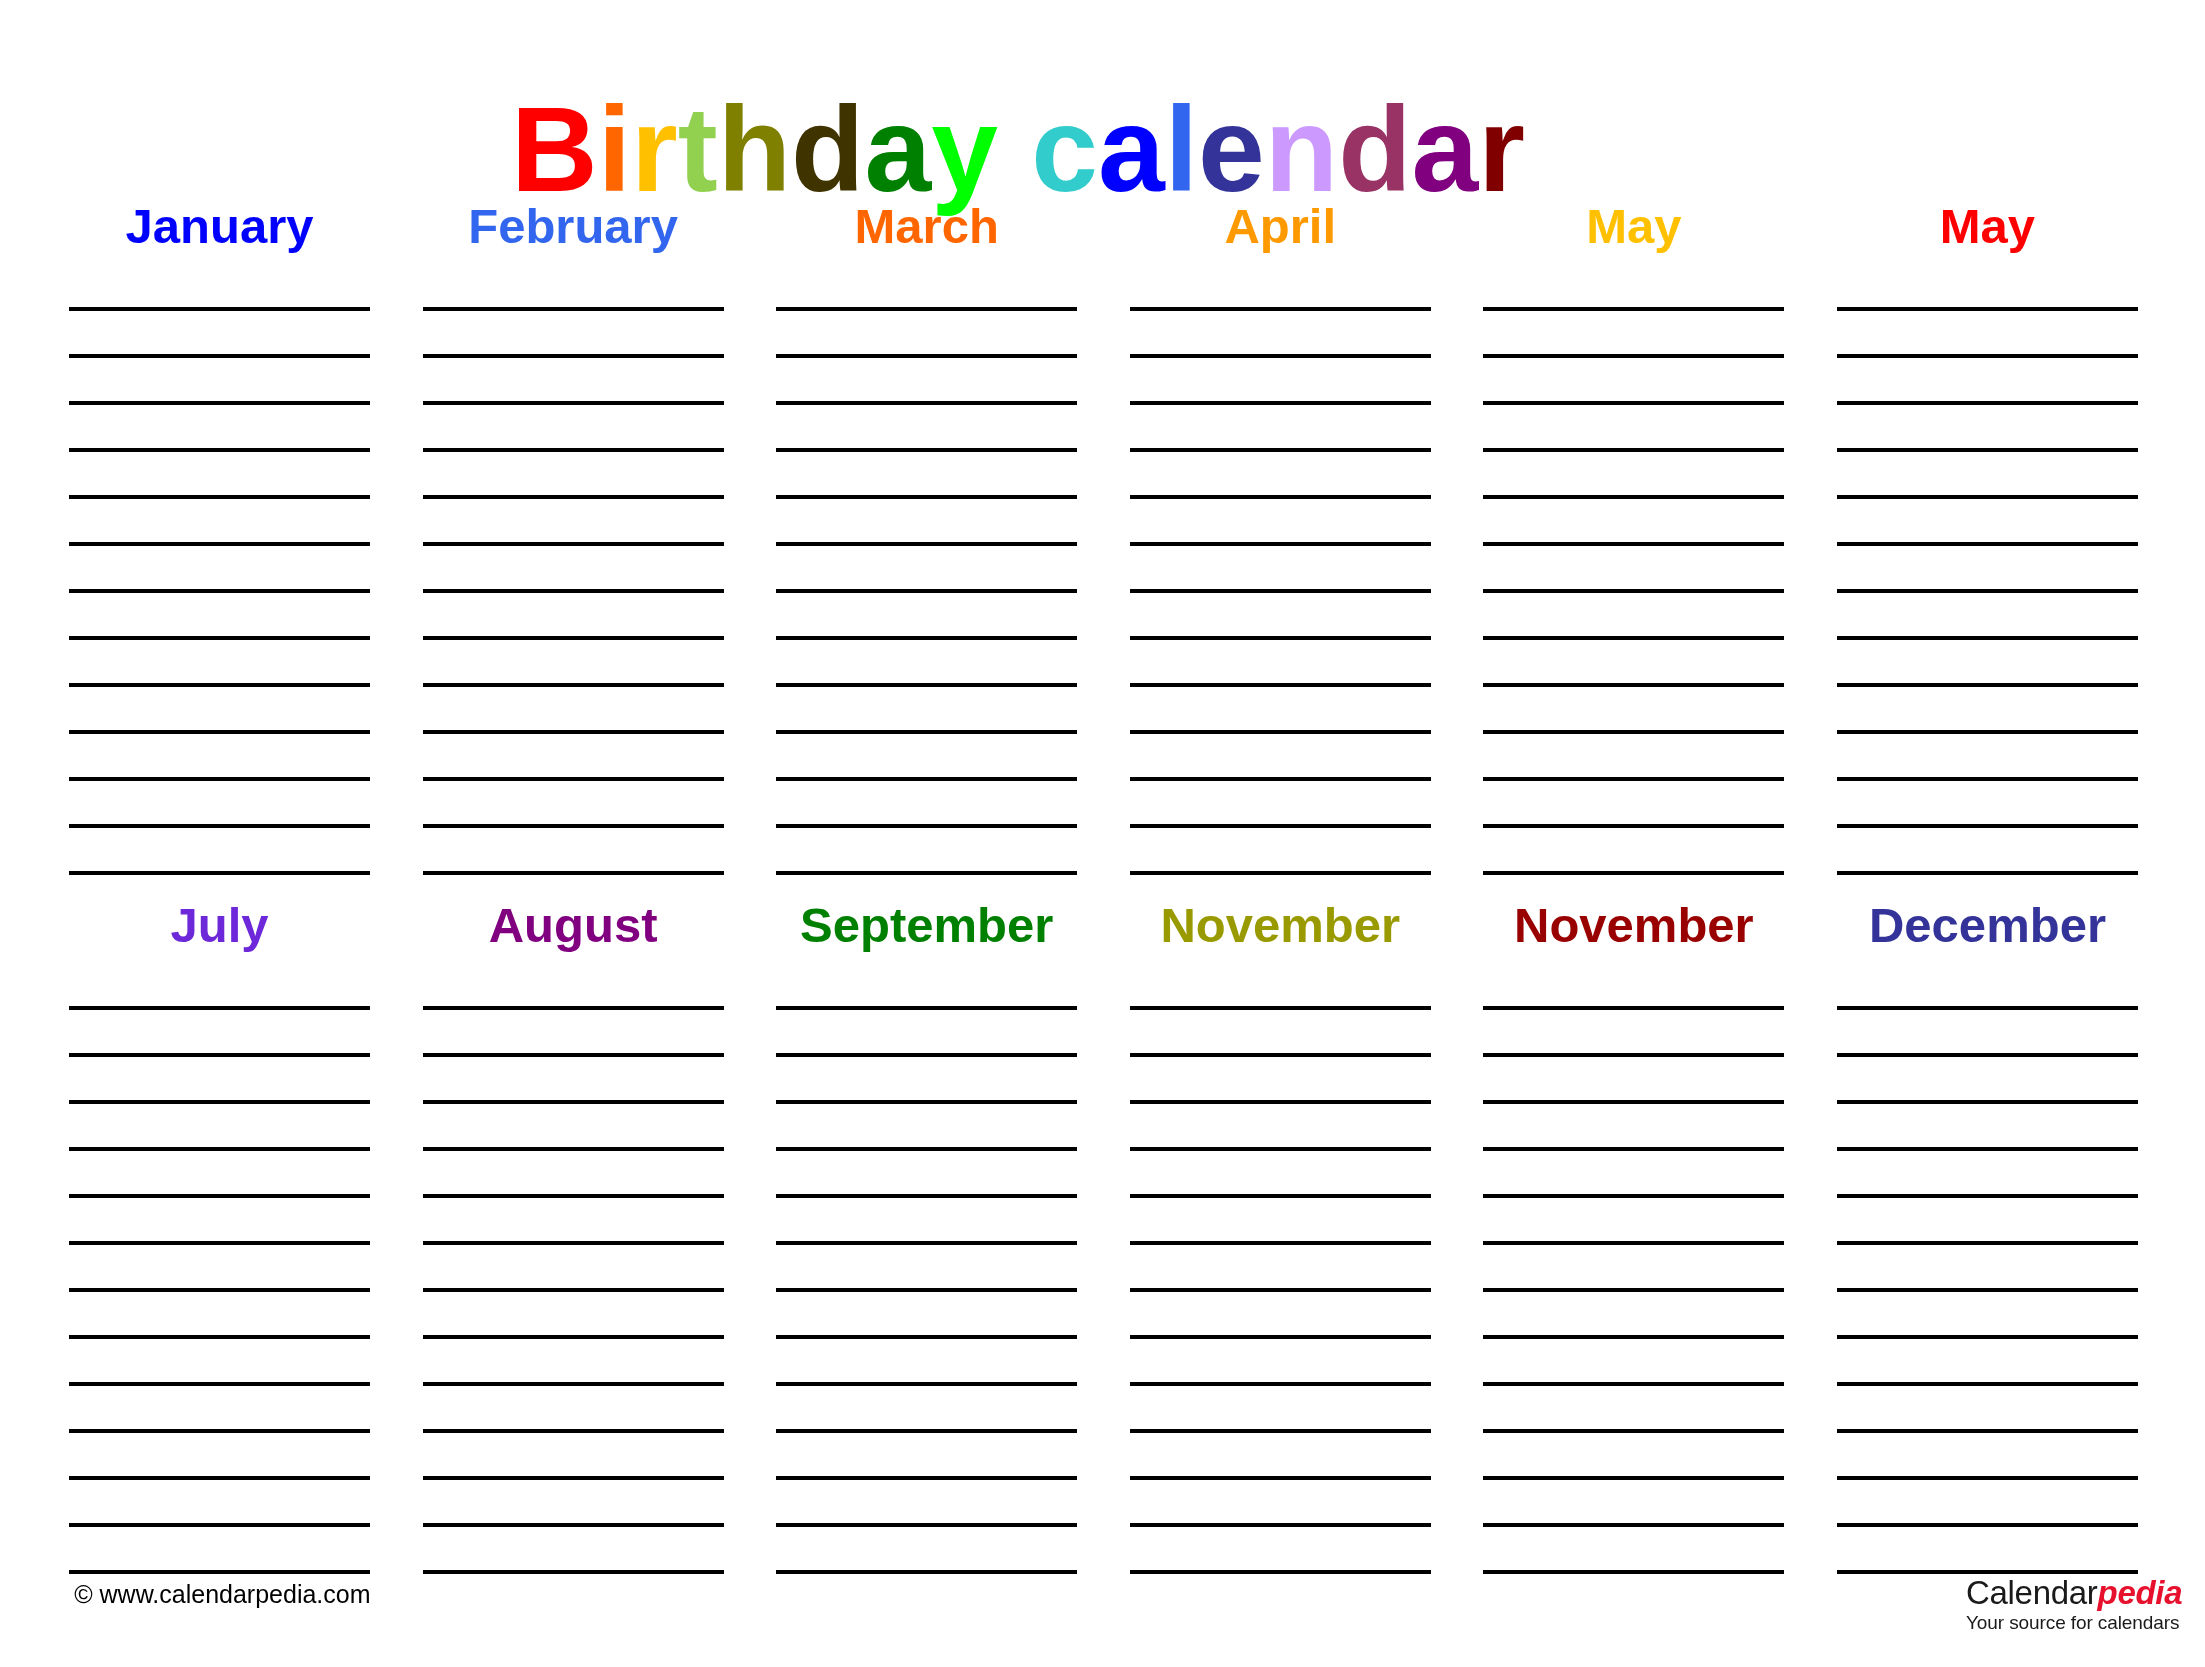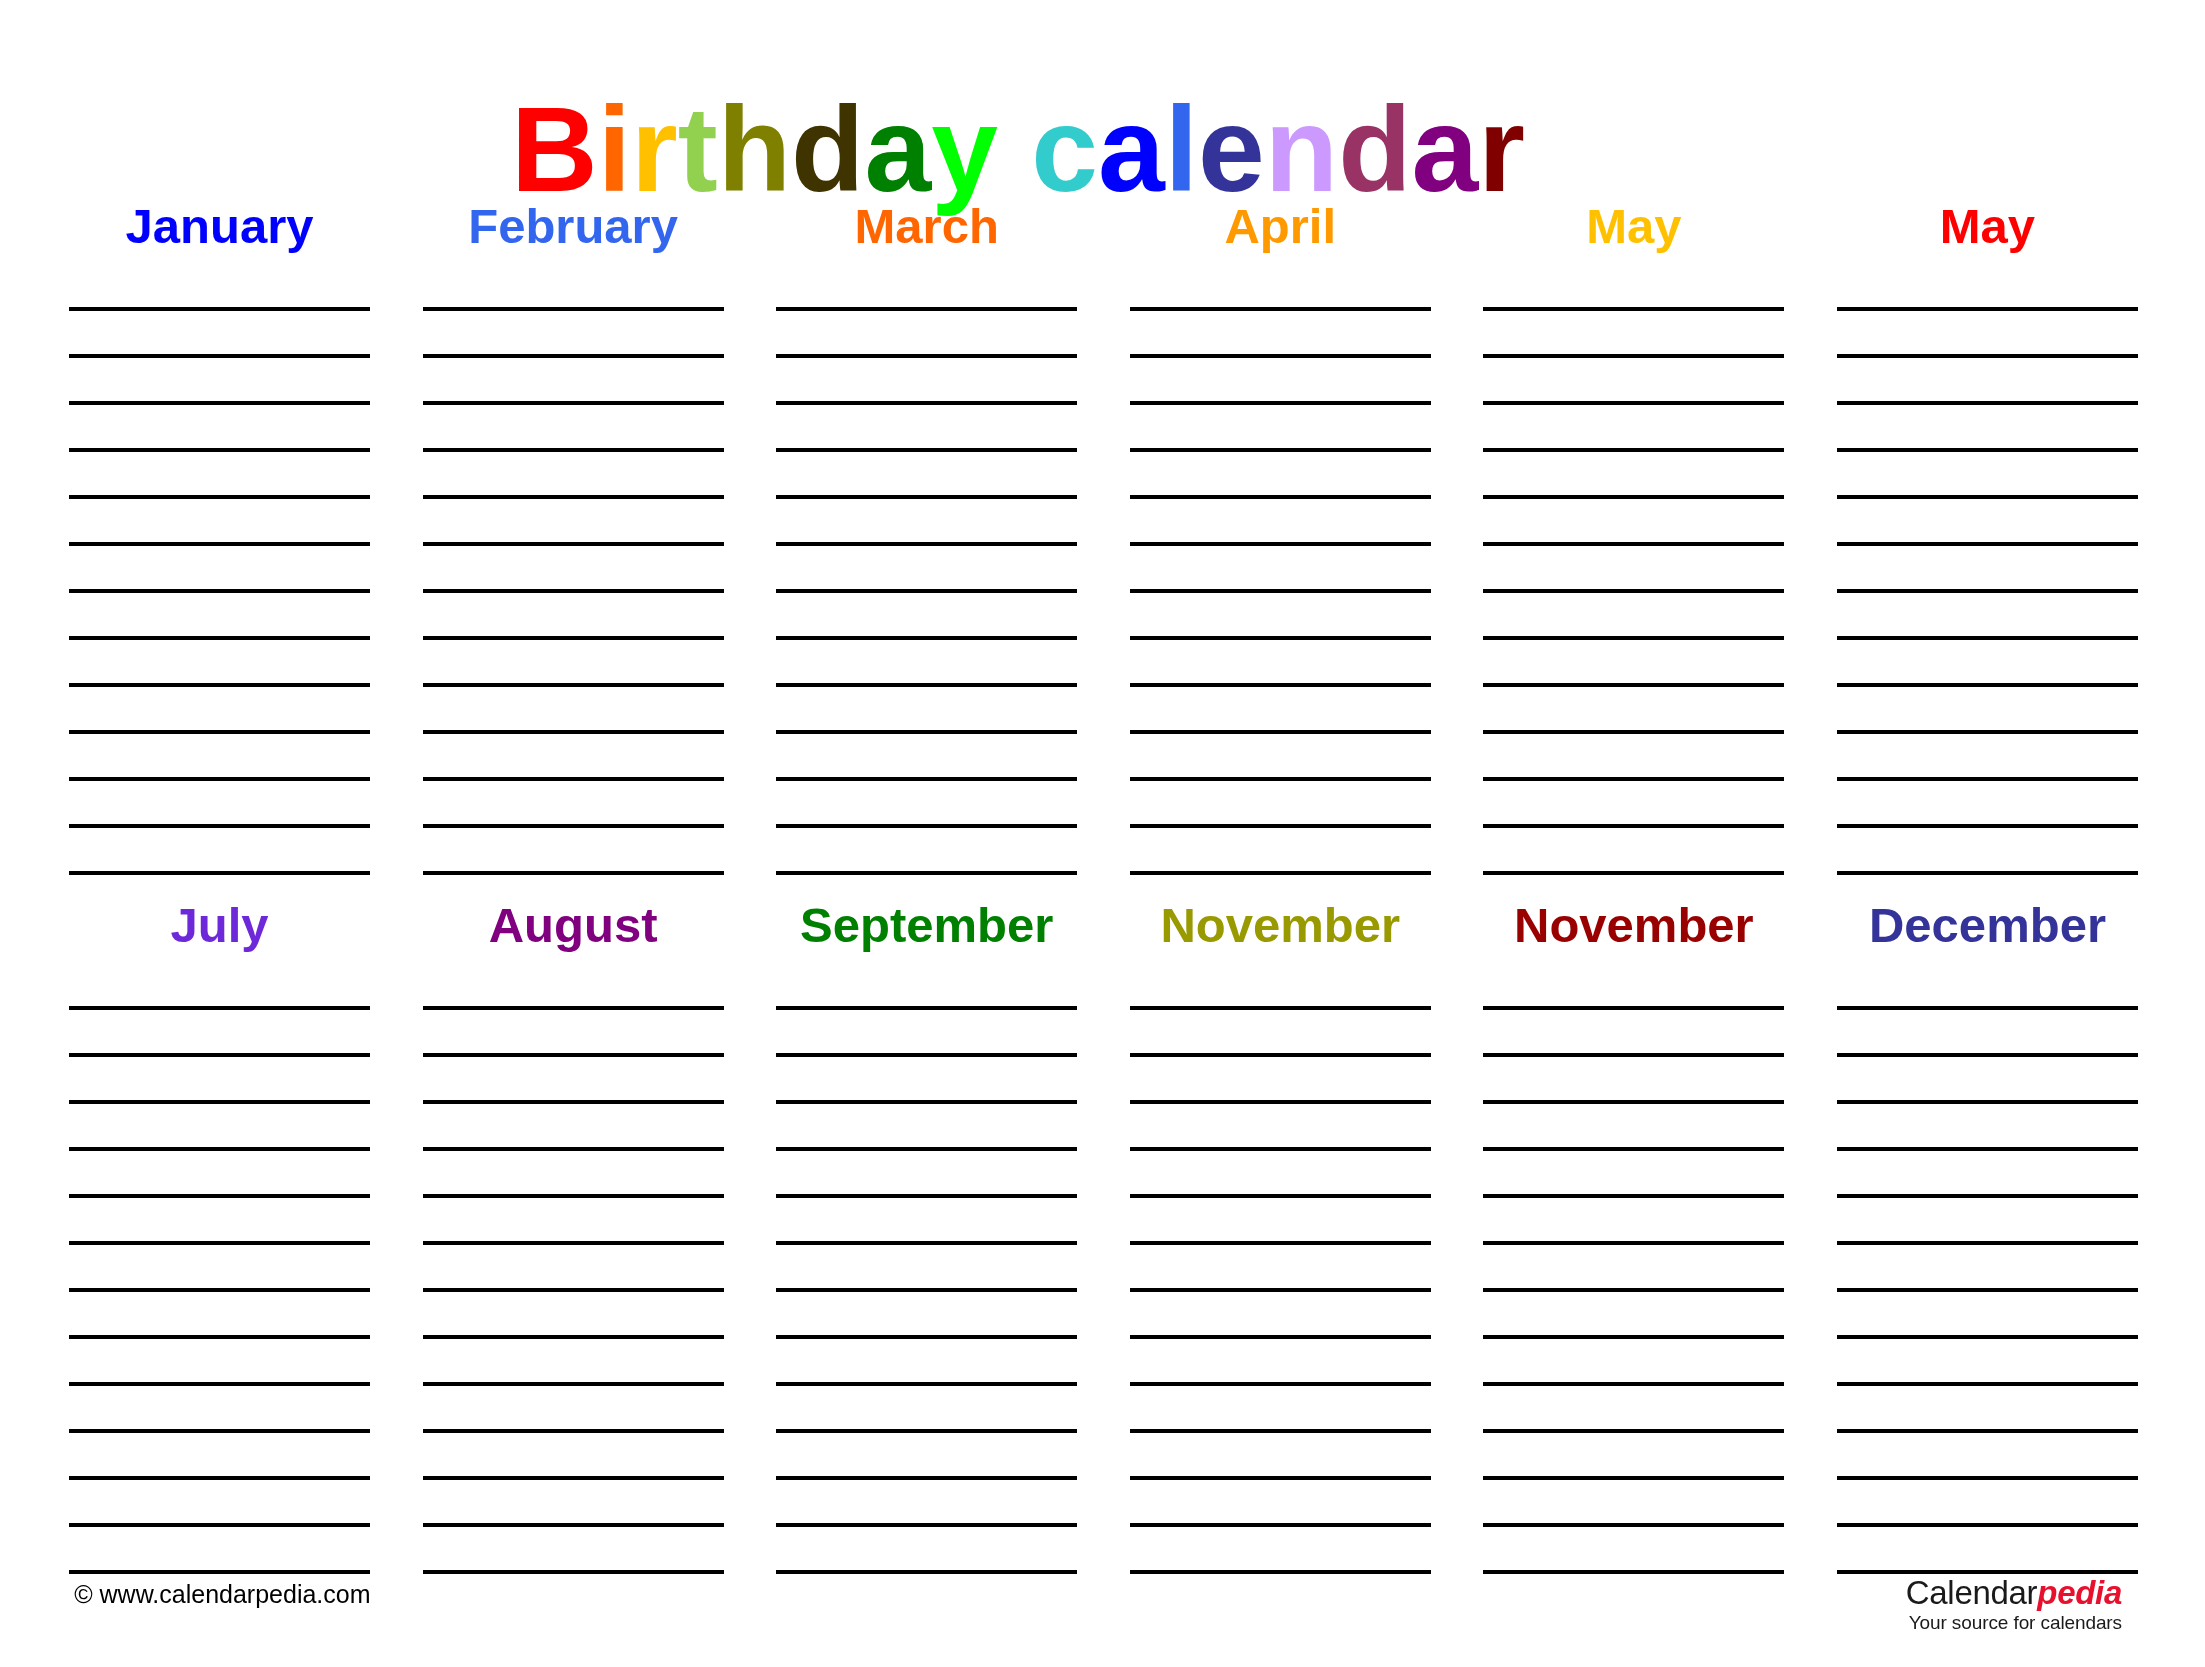--- a/index.html
+++ b/index.html
@@ -106,25 +106,25 @@
     color: #000000;
     font-family: "Liberation Sans", sans-serif;
     white-space: nowrap;
     padding-left: 4.2px;
     padding-top: 4.2px;
     user-select: none;
   }
 
   .logo {
     position: absolute;
-    left: 1883px;
+    left: 1966px;
     top: 1576px;
     width: 239px;
     overflow: hidden;
-    text-align: right;
+    text-align: left;
     user-select: none;
   }
   .logo-main {
     font-size: 33px;
     line-height: 1.06;
     white-space: nowrap;
     font-family: "Liberation Sans", sans-serif;
     letter-spacing: -0.3px;
   }
   .logo-main .logo-cal {

